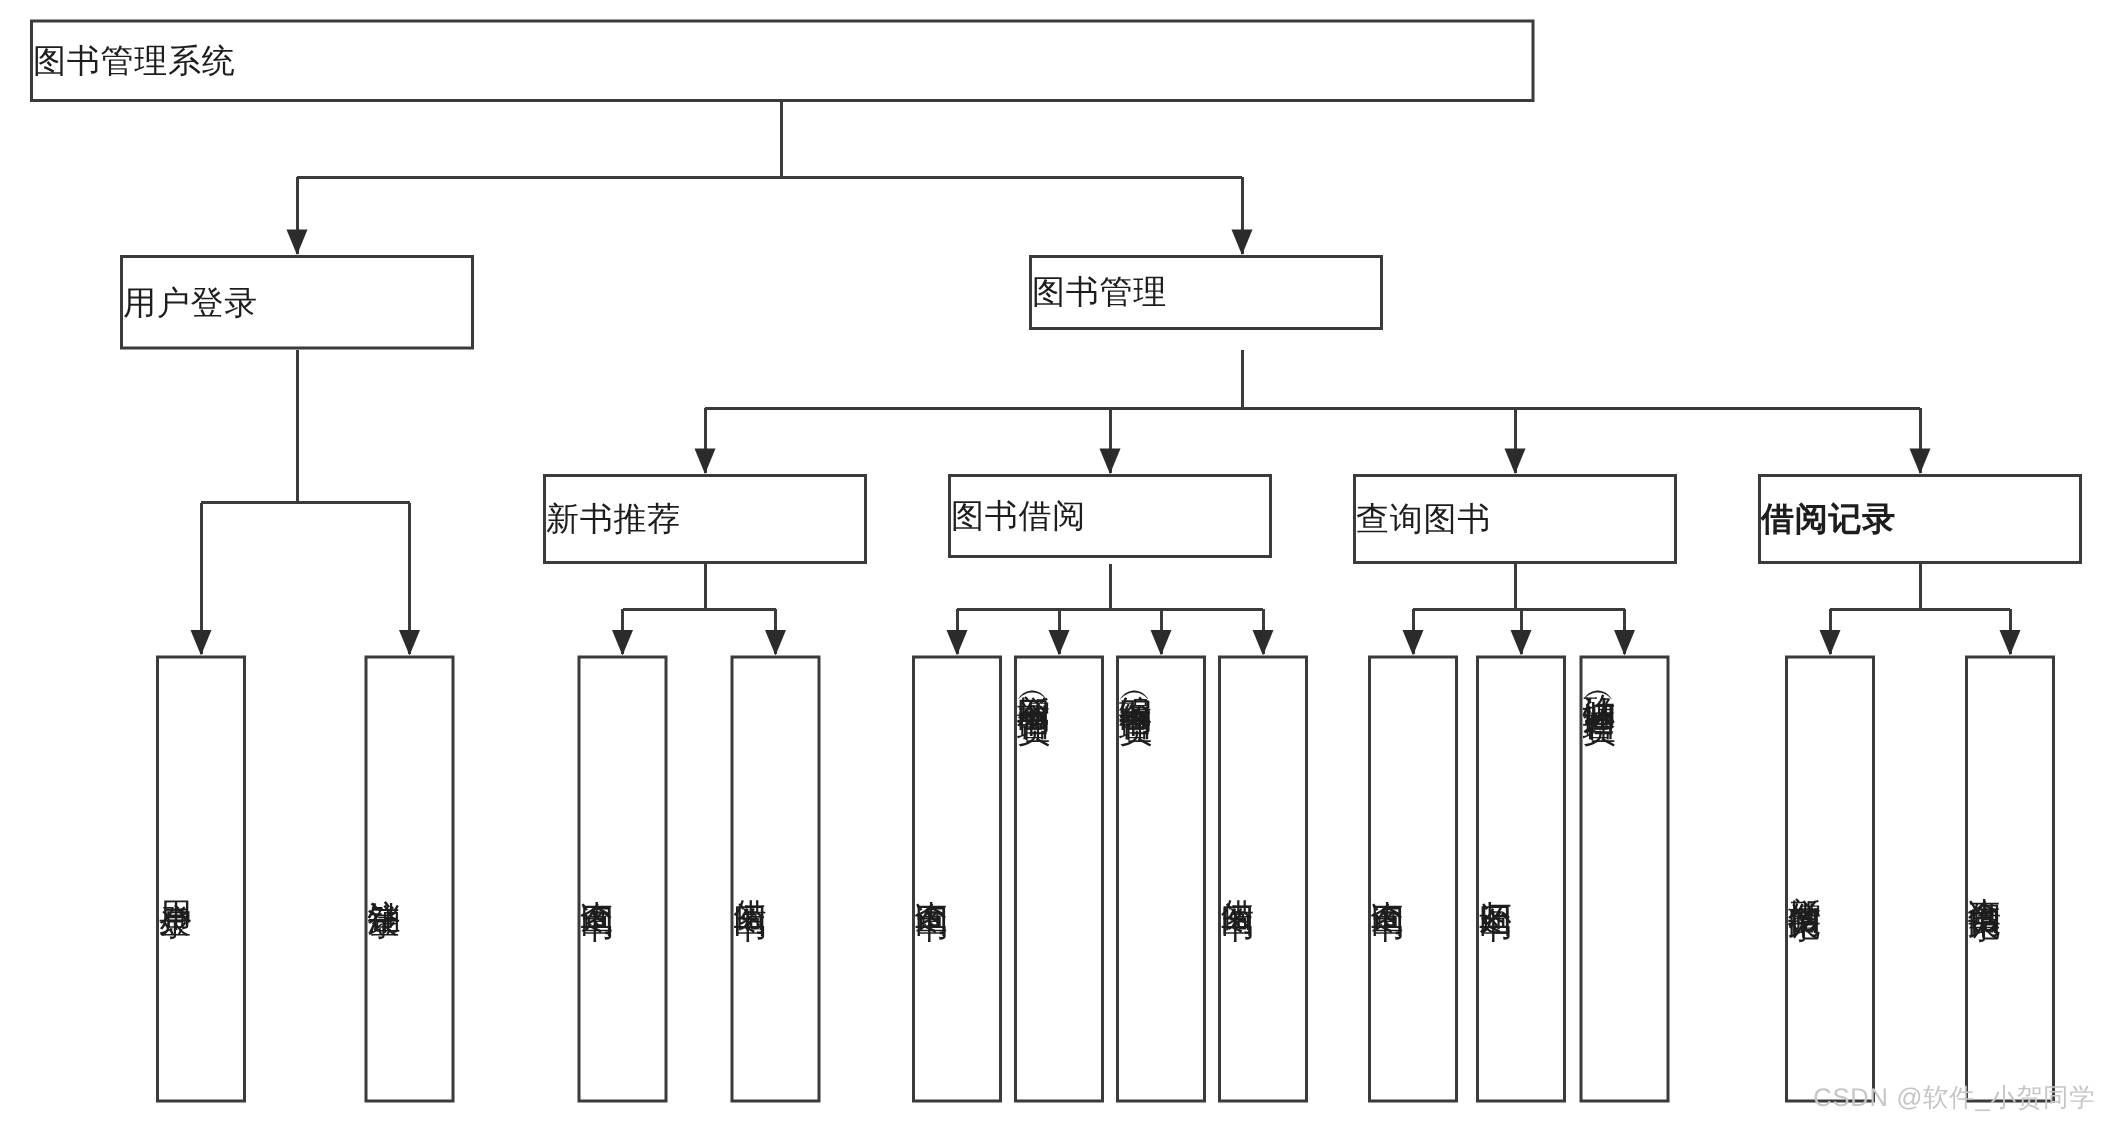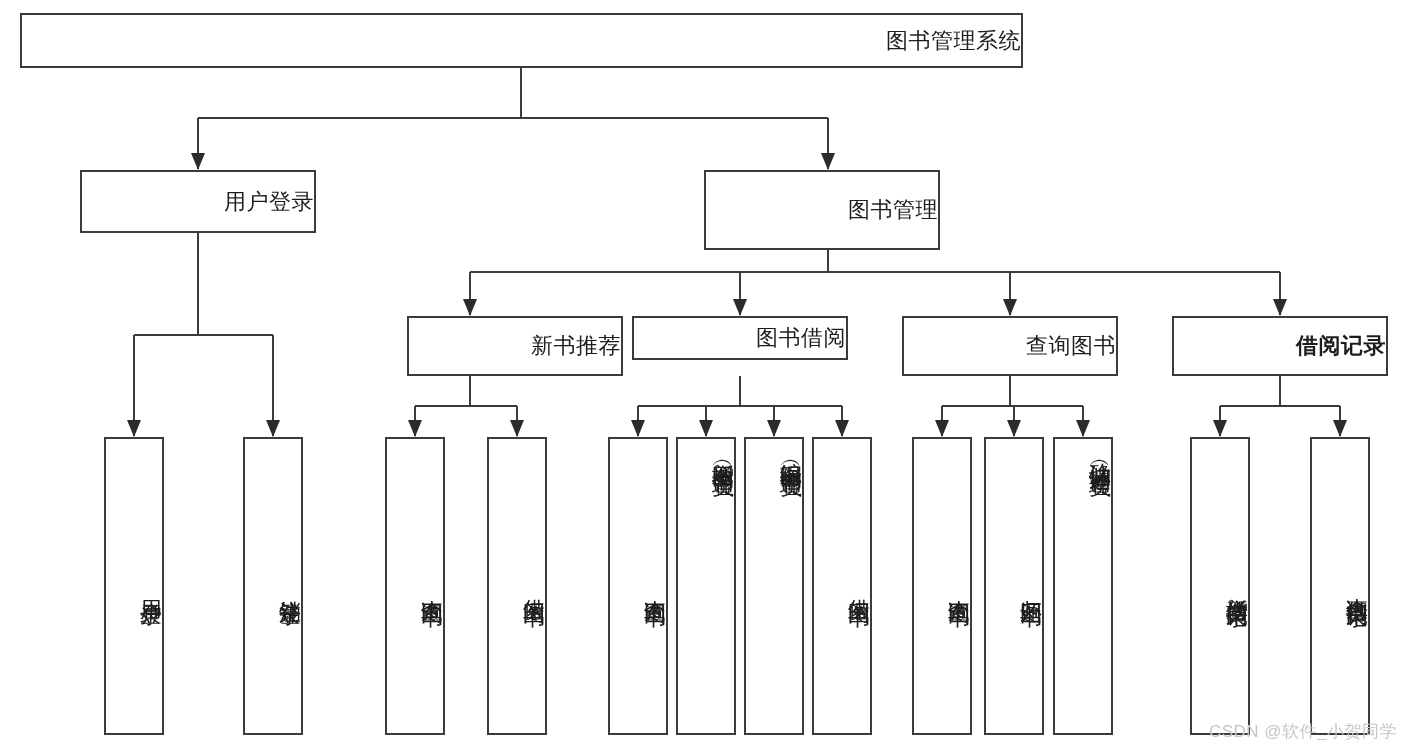--- a/index.html
+++ b/index.html
@@ -19,21 +19,21 @@
     width: 1405px;
     height: 747px;
   }
   .node {
     position: absolute;
     box-sizing: border-box;
     background: #ffffff;
     border: 2px solid #3b3b3b;
     display: flex;
     align-items: center;
-    justify-content: flex-end;
+    justify-content: flex-start;
     overflow: hidden;
   }
   .node-label {
     color: #1d1d1d;
     line-height: 1.08;
     letter-spacing: 0.5px;
     white-space: pre;
     text-align: center;
     user-select: none;
   }
@@ -144,27 +144,27 @@
       <path d="M 1340 406 L 1340 436" class="edge-line"></path>
       <polygon points="1333,420 1347,420 1340,437" class="edge-arrow"></polygon>
     </svg>
   <div id="node-layer">
       <div class="node horizontal" style="left: 20px; top: 13px; width: 1003px; height: 55px;">
         <span class="node-label">图书管理系统</span>
       </div>
       <div class="node horizontal" style="left: 80px; top: 170px; width: 236px; height: 63px;">
         <span class="node-label">用户登录</span>
       </div>
-      <div class="node horizontal" style="left: 704px; top: 170px; width: 236px; height: 80px;">
+      <div class="node horizontal" style="left: 686px; top: 170px; width: 236px; height: 50px;">
         <span class="node-label">图书管理</span>
       </div>
-      <div class="node horizontal" style="left: 362px; top: 316px; width: 216px; height: 60px; margin-left: 45px;">
+      <div class="node horizontal" style="left: 362px; top: 316px; width: 216px; height: 60px;">
         <span class="node-label">新书推荐</span>
       </div>
-      <div class="node horizontal" style="left: 632px; top: 316px; width: 216px; height: 44px;">
+      <div class="node horizontal" style="left: 632px; top: 316px; width: 216px; height: 56px;">
         <span class="node-label">图书借阅</span>
       </div>
       <div class="node horizontal" style="left: 902px; top: 316px; width: 216px; height: 60px;">
         <span class="node-label">查询图书</span>
       </div>
       <div class="node horizontal" style="left: 1172px; top: 316px; width: 216px; height: 60px; font-weight: bold;">
         <span class="node-label">借阅记录</span>
       </div>
       <div class="node vertical centered" style="left: 104px; top: 437px; width: 60px; height: 298px;">
         <span class="node-label">用户登录</span>

